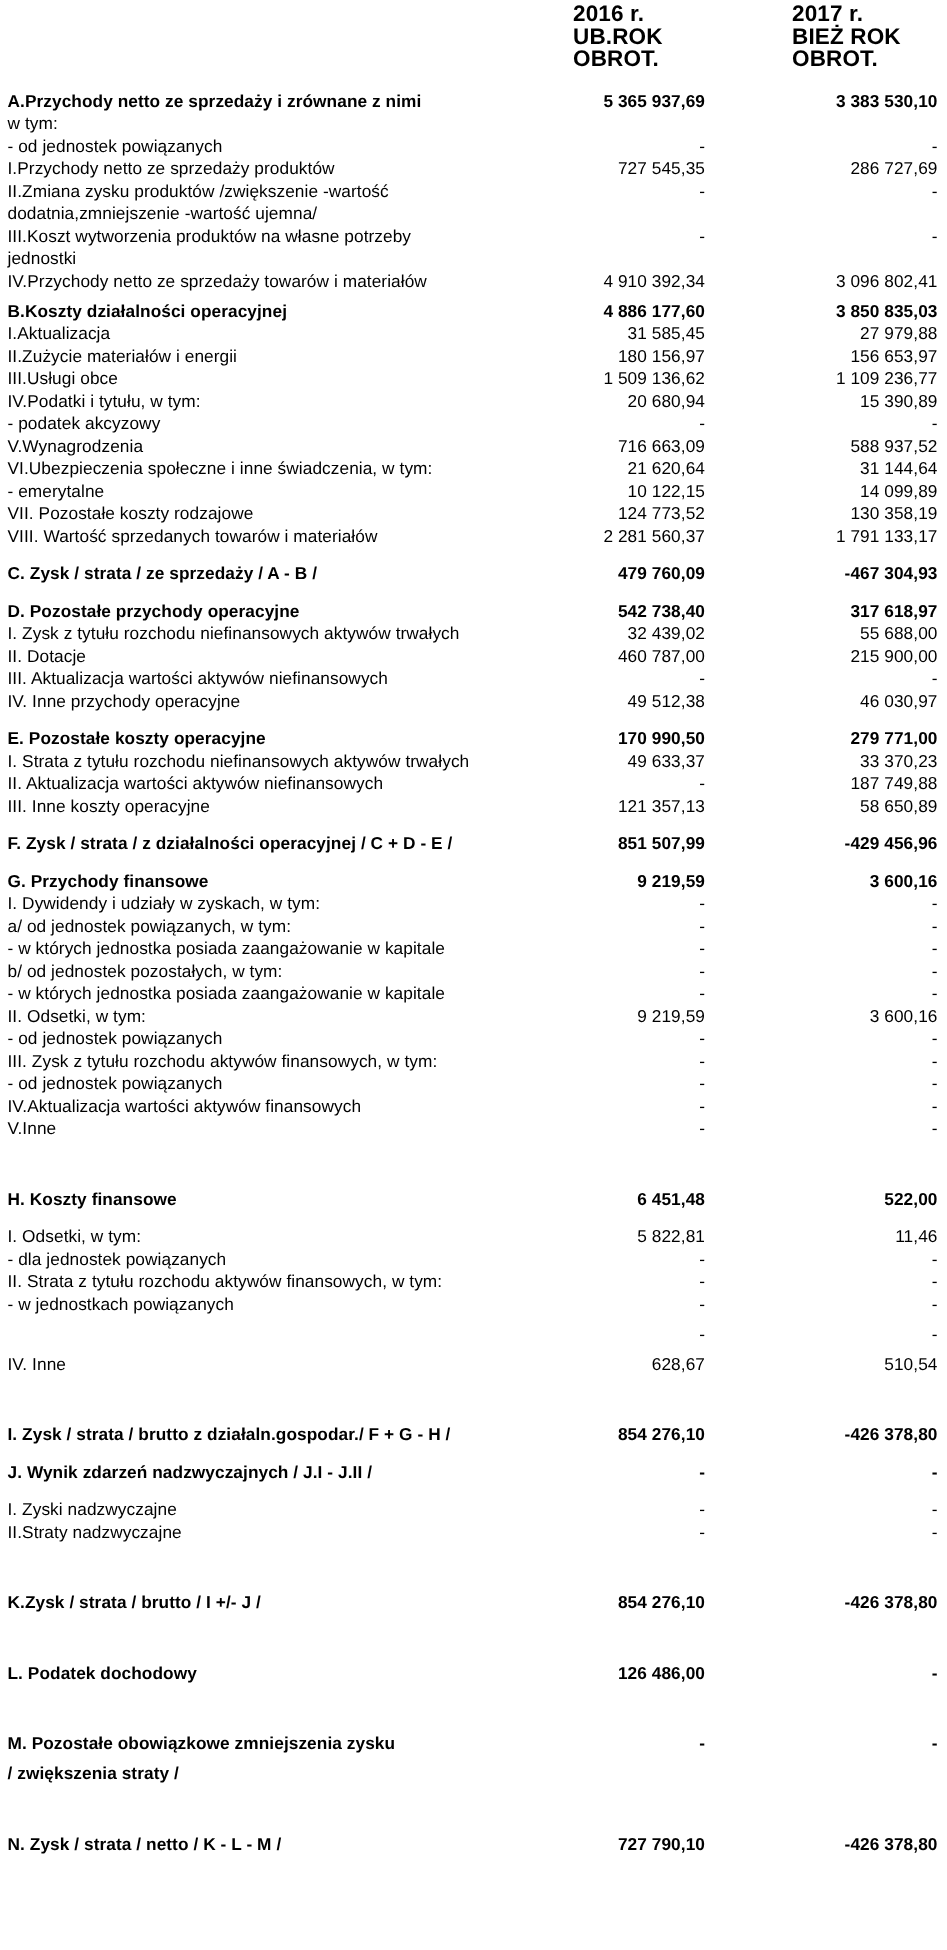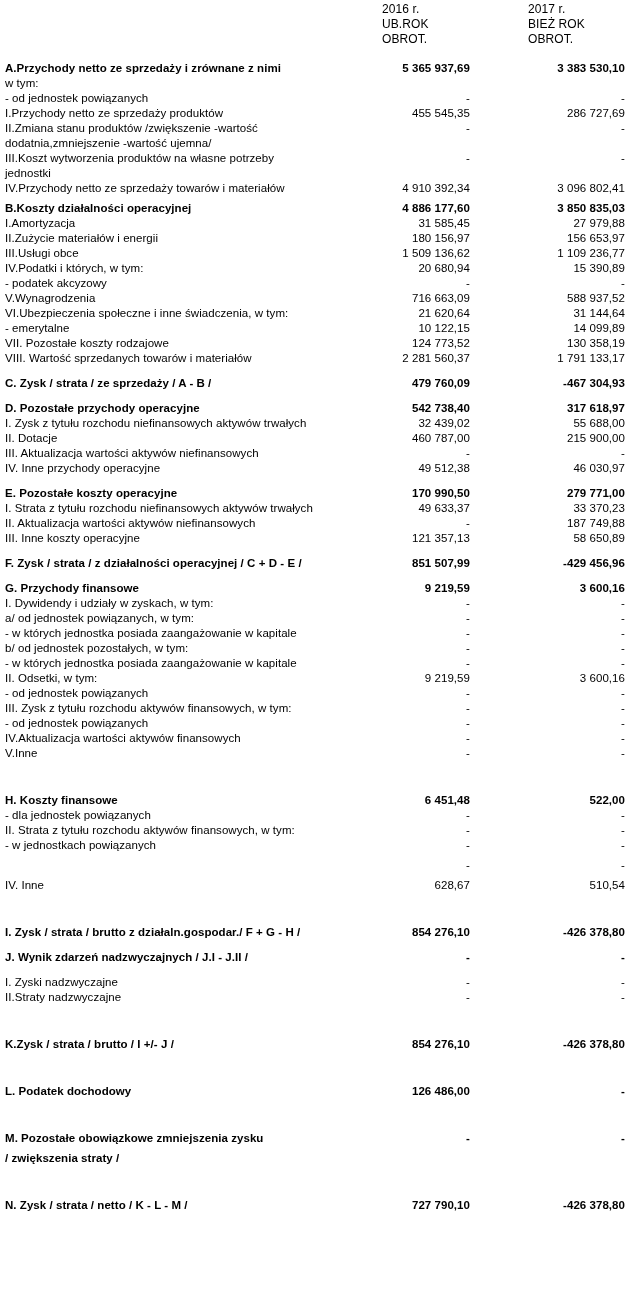--- a/index.html
+++ b/index.html
@@ -19,22 +19,22 @@
     position: relative;
     width: 631px;
     height: 1300px;
     overflow: hidden;
   }
 
   
   .col-head {
     position: absolute;
     top: 2px;
-    font-size: 12px;
-    font-weight: normal;
+    font-size: 15px;
+    font-weight: bold;
     line-height: 15px;
     letter-spacing: 0.1px;
     white-space: nowrap;
   }
   #head-prev { left: 382px; }
   #head-curr { left: 528px; }
   .col-head div { display: block; }
 
   
   #rows {
@@ -103,25 +103,25 @@
         <div class="v1"></div>
         <div class="v2"></div>
       </div>
       <div class="row">
         <div class="label"> - od jednostek powiązanych</div>
         <div class="v1">-</div>
         <div class="v2">-</div>
       </div>
       <div class="row">
         <div class="label">I.Przychody netto ze sprzedaży produktów</div>
-        <div class="v1">455 545,35</div>
+        <div class="v1">727 545,35</div>
         <div class="v2">286 727,69</div>
       </div>
       <div class="row">
-        <div class="label">II.Zmiana stanu produktów /zwiększenie -wartość</div>
+        <div class="label">II.Zmiana zysku produktów /zwiększenie -wartość</div>
         <div class="v1">-</div>
         <div class="v2">-</div>
       </div>
       <div class="row">
         <div class="label">dodatnia,zmniejszenie -wartość ujemna/</div>
         <div class="v1"></div>
         <div class="v2"></div>
       </div>
       <div class="row">
         <div class="label">III.Koszt wytworzenia produktów na własne potrzeby</div>
@@ -137,36 +137,36 @@
         <div class="label">IV.Przychody netto ze sprzedaży towarów i materiałów</div>
         <div class="v1">4 910 392,34</div>
         <div class="v2">3 096 802,41</div>
       </div>
       <div class="row bold gap-sm">
         <div class="label">B.Koszty działalności operacyjnej</div>
         <div class="v1">4 886 177,60</div>
         <div class="v2">3 850 835,03</div>
       </div>
       <div class="row">
-        <div class="label">I.Amortyzacja</div>
+        <div class="label">I.Aktualizacja</div>
         <div class="v1">31 585,45</div>
         <div class="v2">27 979,88</div>
       </div>
       <div class="row">
         <div class="label">II.Zużycie materiałów i energii</div>
         <div class="v1">180 156,97</div>
         <div class="v2">156 653,97</div>
       </div>
       <div class="row">
         <div class="label">III.Usługi obce</div>
         <div class="v1">1 509 136,62</div>
         <div class="v2">1 109 236,77</div>
       </div>
       <div class="row">
-        <div class="label">IV.Podatki i których, w tym:</div>
+        <div class="label">IV.Podatki i tytułu, w tym:</div>
         <div class="v1">20 680,94</div>
         <div class="v2">15 390,89</div>
       </div>
       <div class="row">
         <div class="label"> - podatek akcyzowy</div>
         <div class="v1">-</div>
         <div class="v2">-</div>
       </div>
       <div class="row">
         <div class="label">V.Wynagrodzenia</div>
@@ -305,20 +305,25 @@
       </div>
       <div class="row">
         <div class="label">V.Inne</div>
         <div class="v1">-</div>
         <div class="v2">-</div>
       </div>
       <div class="row bold gap-lg">
         <div class="label">H. Koszty finansowe</div>
         <div class="v1">6 451,48</div>
         <div class="v2">522,00</div>
+      </div>
+      <div class="row gap-md">
+        <div class="label">I. Odsetki, w tym:</div>
+        <div class="v1">5 822,81</div>
+        <div class="v2">11,46</div>
       </div>
       <div class="row">
         <div class="label"> - dla jednostek powiązanych</div>
         <div class="v1">-</div>
         <div class="v2">-</div>
       </div>
       <div class="row">
         <div class="label">II. Strata z tytułu rozchodu aktywów finansowych, w tym:</div>
         <div class="v1">-</div>
         <div class="v2">-</div>

